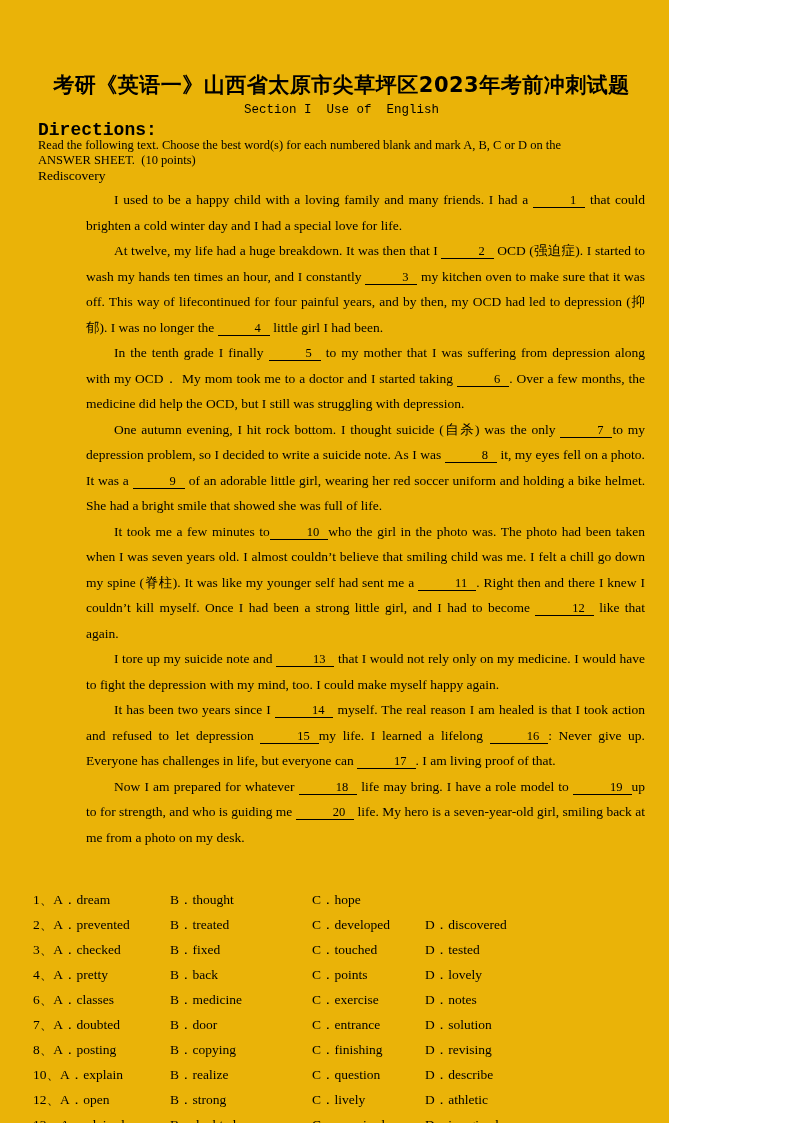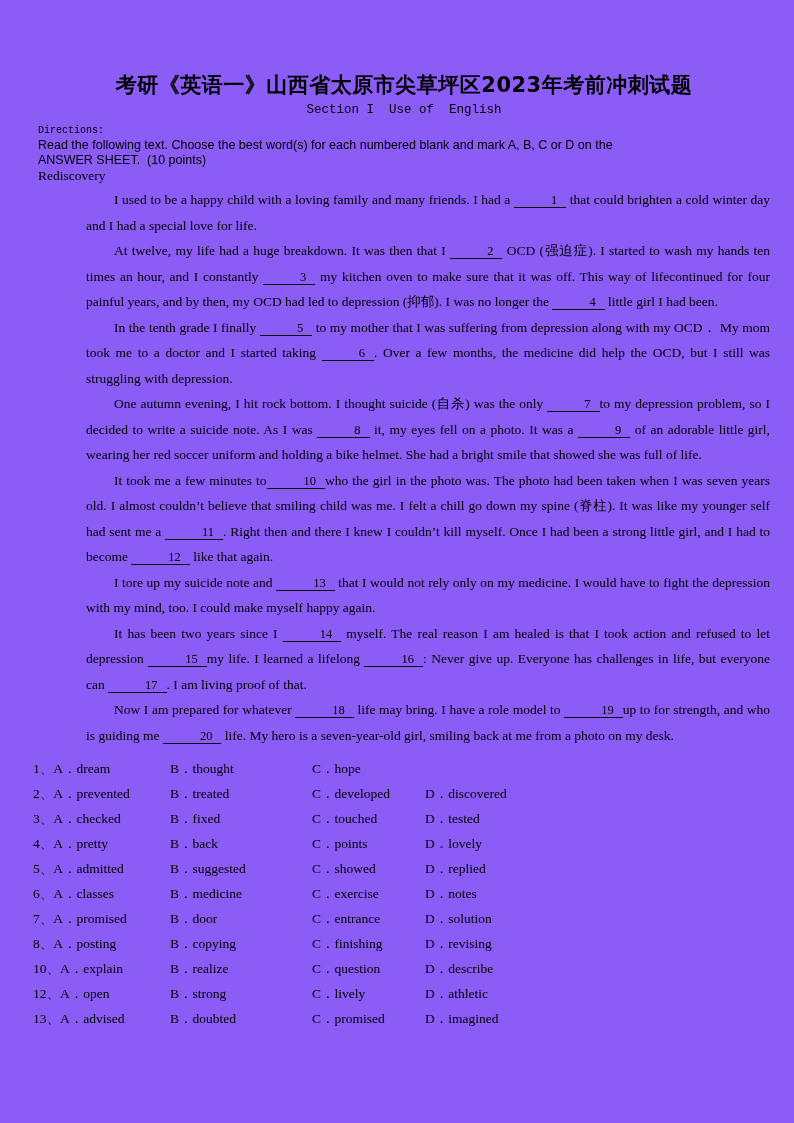--- a/index.html
+++ b/index.html
@@ -4,49 +4,49 @@
 <style>
   html, body { margin: 0; padding: 0; background: #ffffff; }
   body {
     width: 794px; height: 1123px;
     overflow: hidden;
     color: #000;
     font-family: "Liberation Serif", serif;
   }
   .page {
     box-sizing: border-box;
-    width: 794px; height: 1123px;
+    width: 669px; height: 1123px;
     padding: 72px 24px 0 38px;
-    background: #8b5cf6;
+    background: #eab308;
   }
   .doc-title {
     margin: 0 0 5px 0;
     font-family: "DejaVu Sans", sans-serif;
     font-weight: 700;
     font-size: 21px;
     line-height: 26px;
     text-align: center;
     letter-spacing: 0.5px;
   }
   .section-heading {
     font-family: "Liberation Mono", monospace;
     font-size: 12.5px;
     line-height: 15px;
     text-align: center;
     white-space: pre;
     margin-bottom: 5px;
   }
   .directions-label {
     font-family: "Liberation Mono", monospace;
-    font-weight: 400;
-    font-size: 10px;
+    font-weight: 700;
+    font-size: 18px;
     line-height: 15px;
   }
   .directions-line {
-    font-family: Liberation Sans, sans-serif;
+    font-family: Liberation Serif, serif;
     font-size: 12.5px;
     line-height: 15px;
     white-space: pre;
   }
   .passage-title {
     font-size: 13.5px;
     line-height: 16px;
   }
   .passage { margin-top: 3px; margin-left: 48px; }
   .passage p {
@@ -65,21 +65,21 @@
   }
   .questions {
     margin: 8px 0 0 -5px;
   }
   .q-row {
     display: flex;
     font-size: 13.5px;
     line-height: 25px;
     height: 25px;
   }
-  .q-col  { display: inline-block; }
+  .q-col  { display: inline-block; margin-top: 29px; }
   .q-col1 { width: 137px; }
   .q-col2 { width: 142px; }
   .q-col3 { width: 113px; }
   .q-col4 { flex: 1; }
 </style>
 </head>
 <body>
 
 <div class="page">
   <h1 class="doc-title">考研《英语一》山西省太原市尖草坪区2023年考前冲刺试题</h1>
@@ -120,33 +120,27 @@
         <span class="q-col q-col3">C．touched</span>
         <span class="q-col q-col4">D．tested</span>
       </div>
       <div class="q-row">
         <span class="q-col q-col1"><span>4、</span><span>A．pretty</span></span>
         <span class="q-col q-col2">B．back</span>
         <span class="q-col q-col3">C．points</span>
         <span class="q-col q-col4">D．lovely</span>
       </div>
       <div class="q-row">
-        <span class="q-col q-col1"><span>5、</span><span>A．admitted</span></span>
-        <span class="q-col q-col2">B．suggested</span>
-        <span class="q-col q-col3">C．showed</span>
-        <span class="q-col q-col4">D．replied</span>
-      </div>
-      <div class="q-row">
         <span class="q-col q-col1"><span>6、</span><span>A．classes</span></span>
         <span class="q-col q-col2">B．medicine</span>
         <span class="q-col q-col3">C．exercise</span>
         <span class="q-col q-col4">D．notes</span>
       </div>
       <div class="q-row">
-        <span class="q-col q-col1"><span>7、</span><span>A．promised</span></span>
+        <span class="q-col q-col1"><span>7、</span><span>A．doubted</span></span>
         <span class="q-col q-col2">B．door</span>
         <span class="q-col q-col3">C．entrance</span>
         <span class="q-col q-col4">D．solution</span>
       </div>
       <div class="q-row">
         <span class="q-col q-col1"><span>8、</span><span>A．posting</span></span>
         <span class="q-col q-col2">B．copying</span>
         <span class="q-col q-col3">C．finishing</span>
         <span class="q-col q-col4">D．revising</span>
       </div>

